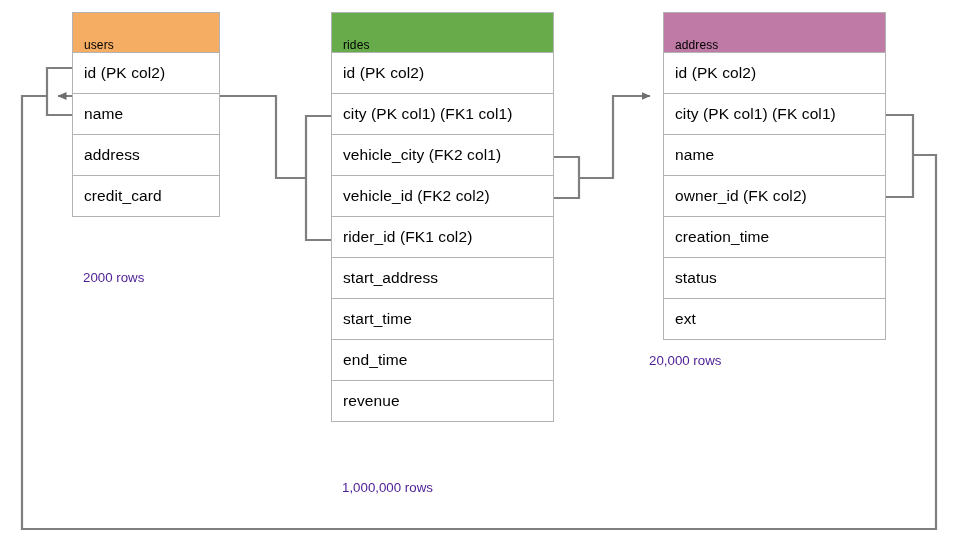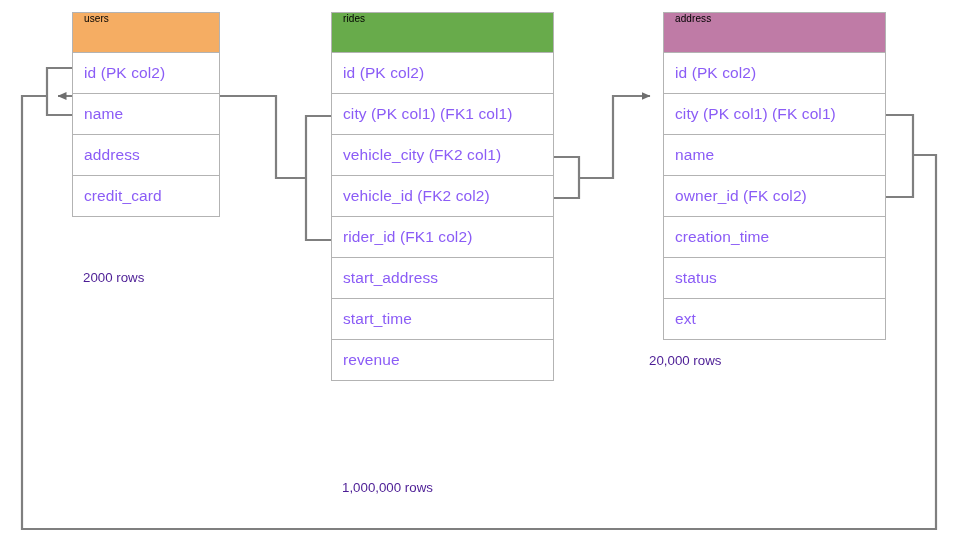--- a/index.html
+++ b/index.html
@@ -25,37 +25,37 @@
   }
   .entity {
     position: absolute;
     box-sizing: border-box;
   }
   .entity-header {
     box-sizing: border-box;
     height: 41px;
     border: 1px solid #b3b3b3;
     display: flex;
-    align-items: flex-start;
+    align-items: flex-end;
     padding-left: 11px;
-    font-size: 10px;
+    font-size: 12px;
     color: #000000;
     letter-spacing: 0.1px;
   }
   .entity-field {
     box-sizing: border-box;
     height: 41px;
     border: 1px solid #b3b3b3;
     border-top: none;
     background: #ffffff;
     display: flex;
     align-items: center;
     padding-left: 11px;
     font-size: 15.5px;
-    color: #8b5cf6;
+    color: #000000;
     letter-spacing: 0.1px;
     white-space: nowrap;
   }
   .entity-rowcount {
     position: absolute;
     left: 11px;
     font-size: 13.3px;
     color: #4c1d95;
     white-space: nowrap;
   }
@@ -128,20 +128,23 @@
     <div class="entity-field">
       <span>rider_id (FK1 col2)</span>
     </div>
     <div class="entity-field">
       <span>start_address</span>
     </div>
     <div class="entity-field">
       <span>start_time</span>
     </div>
     <div class="entity-field">
+      <span>end_time</span>
+    </div>
+    <div class="entity-field">
       <span>revenue</span>
     </div>
   </div>
   <div class="entity-rowcount" style="left:342px; top:480px;">
     <span>1,000,000 rows</span>
   </div>
 
   <div class="entity" style="left:663px; top:12px; width:223px;">
     <div class="entity-header" style="background:#bf7ba6;">
       <span>address</span>

